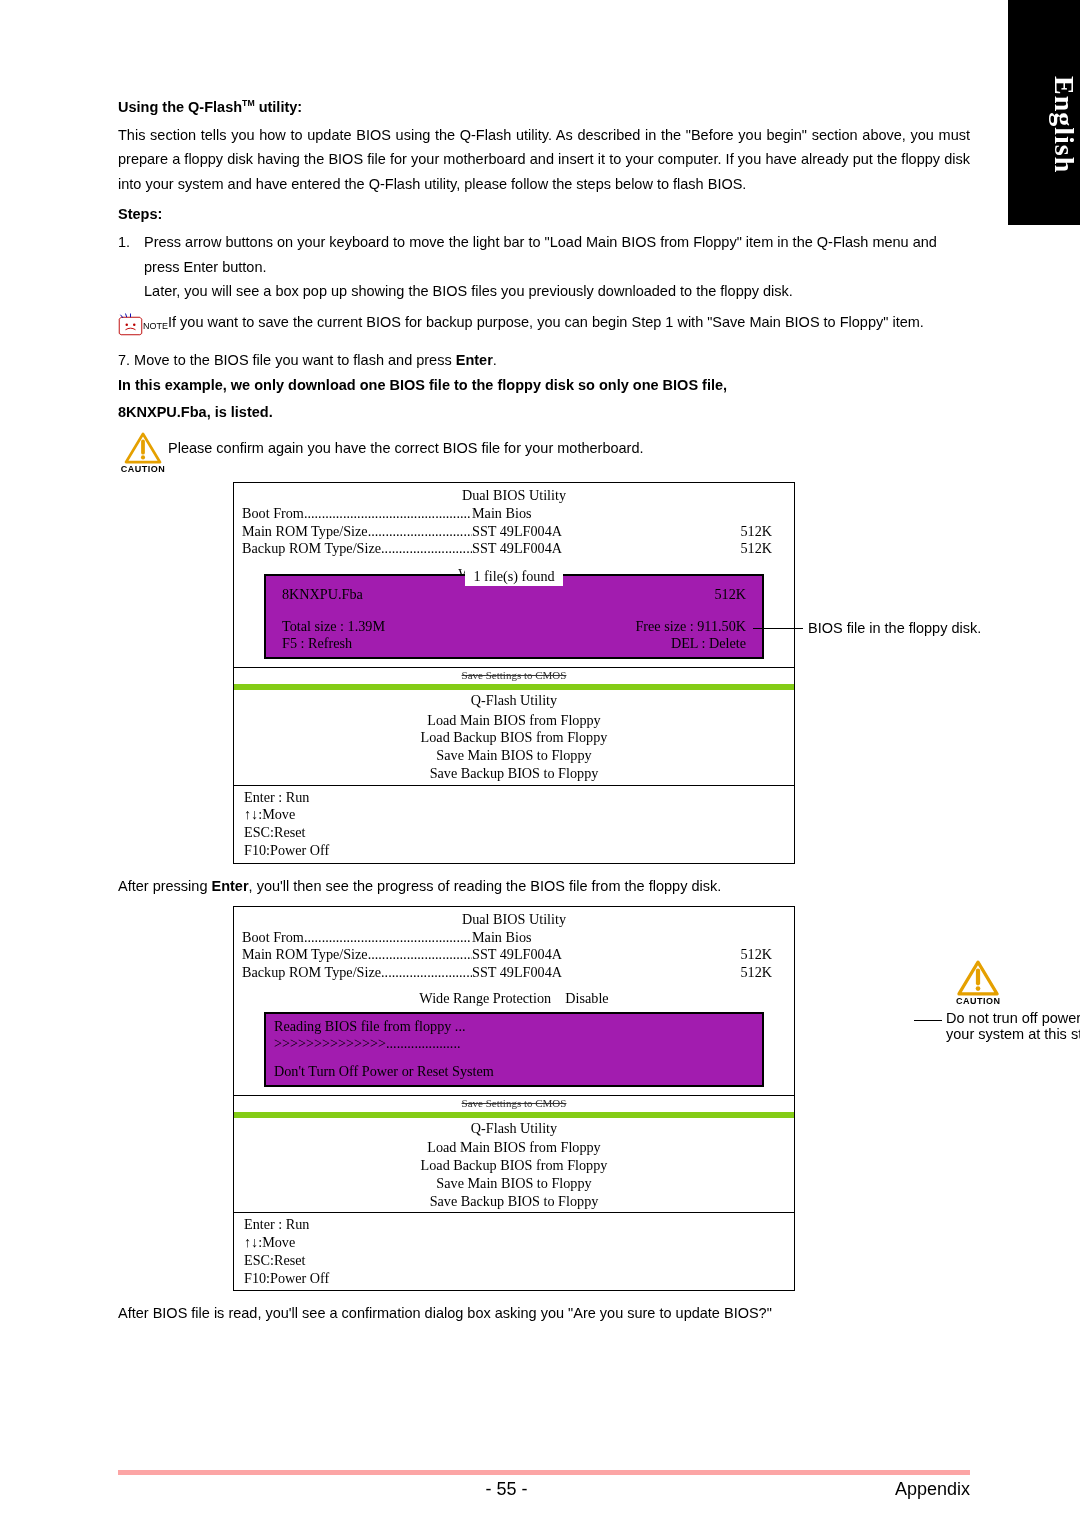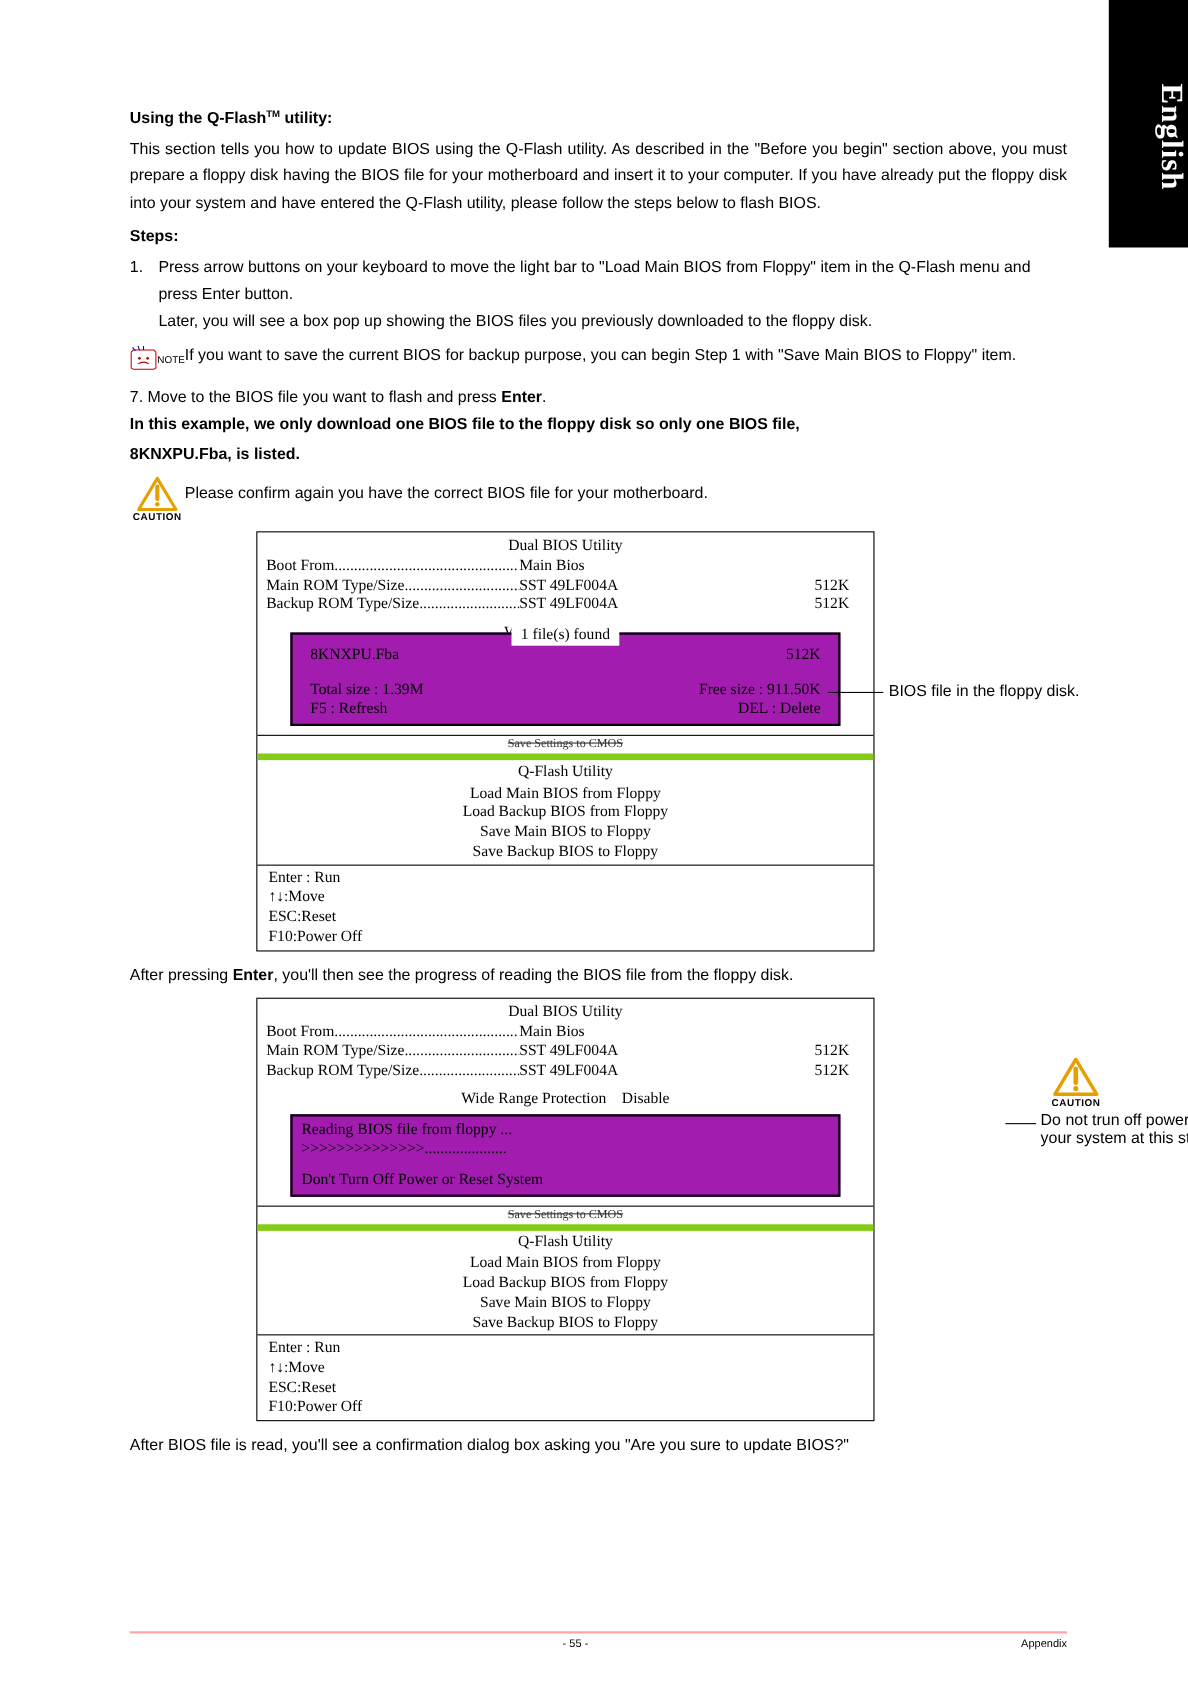--- a/index.html
+++ b/index.html
@@ -88,25 +88,25 @@
   .annot .line{
     position:absolute; border-top:1px solid #000; height:0;
   }
   .caution-right{ position:absolute; right:-176px; top:54px; width:200px; display:flex; flex-direction:column; align-items:flex-start; font-size:14.5px; font-family:Arial,sans-serif;}
   .caution-svg-row{ display:flex; flex-direction:column; align-items:center; margin-bottom:4px; margin-left:10px;}
   .small-cap{ font-size:9px; font-weight:bold; letter-spacing:0.5px;}
   .page-footer{
     position:absolute;
     left:118px; right:110px;
     bottom:32px;
-    border-top:2px solid #fca5a5;
+    border-top:5px solid #fca5a5;
     display:flex;
     justify-content:space-between;
     padding-top:4px;
-    font-size:10px;
+    font-size:18px;
     text-align:center;
   }
   sup.tm{ font-size:0.6em;}
 </style>
 </head>
 <body>
 
 <div class="page">
 
   <div class="side-tab">English</div>

